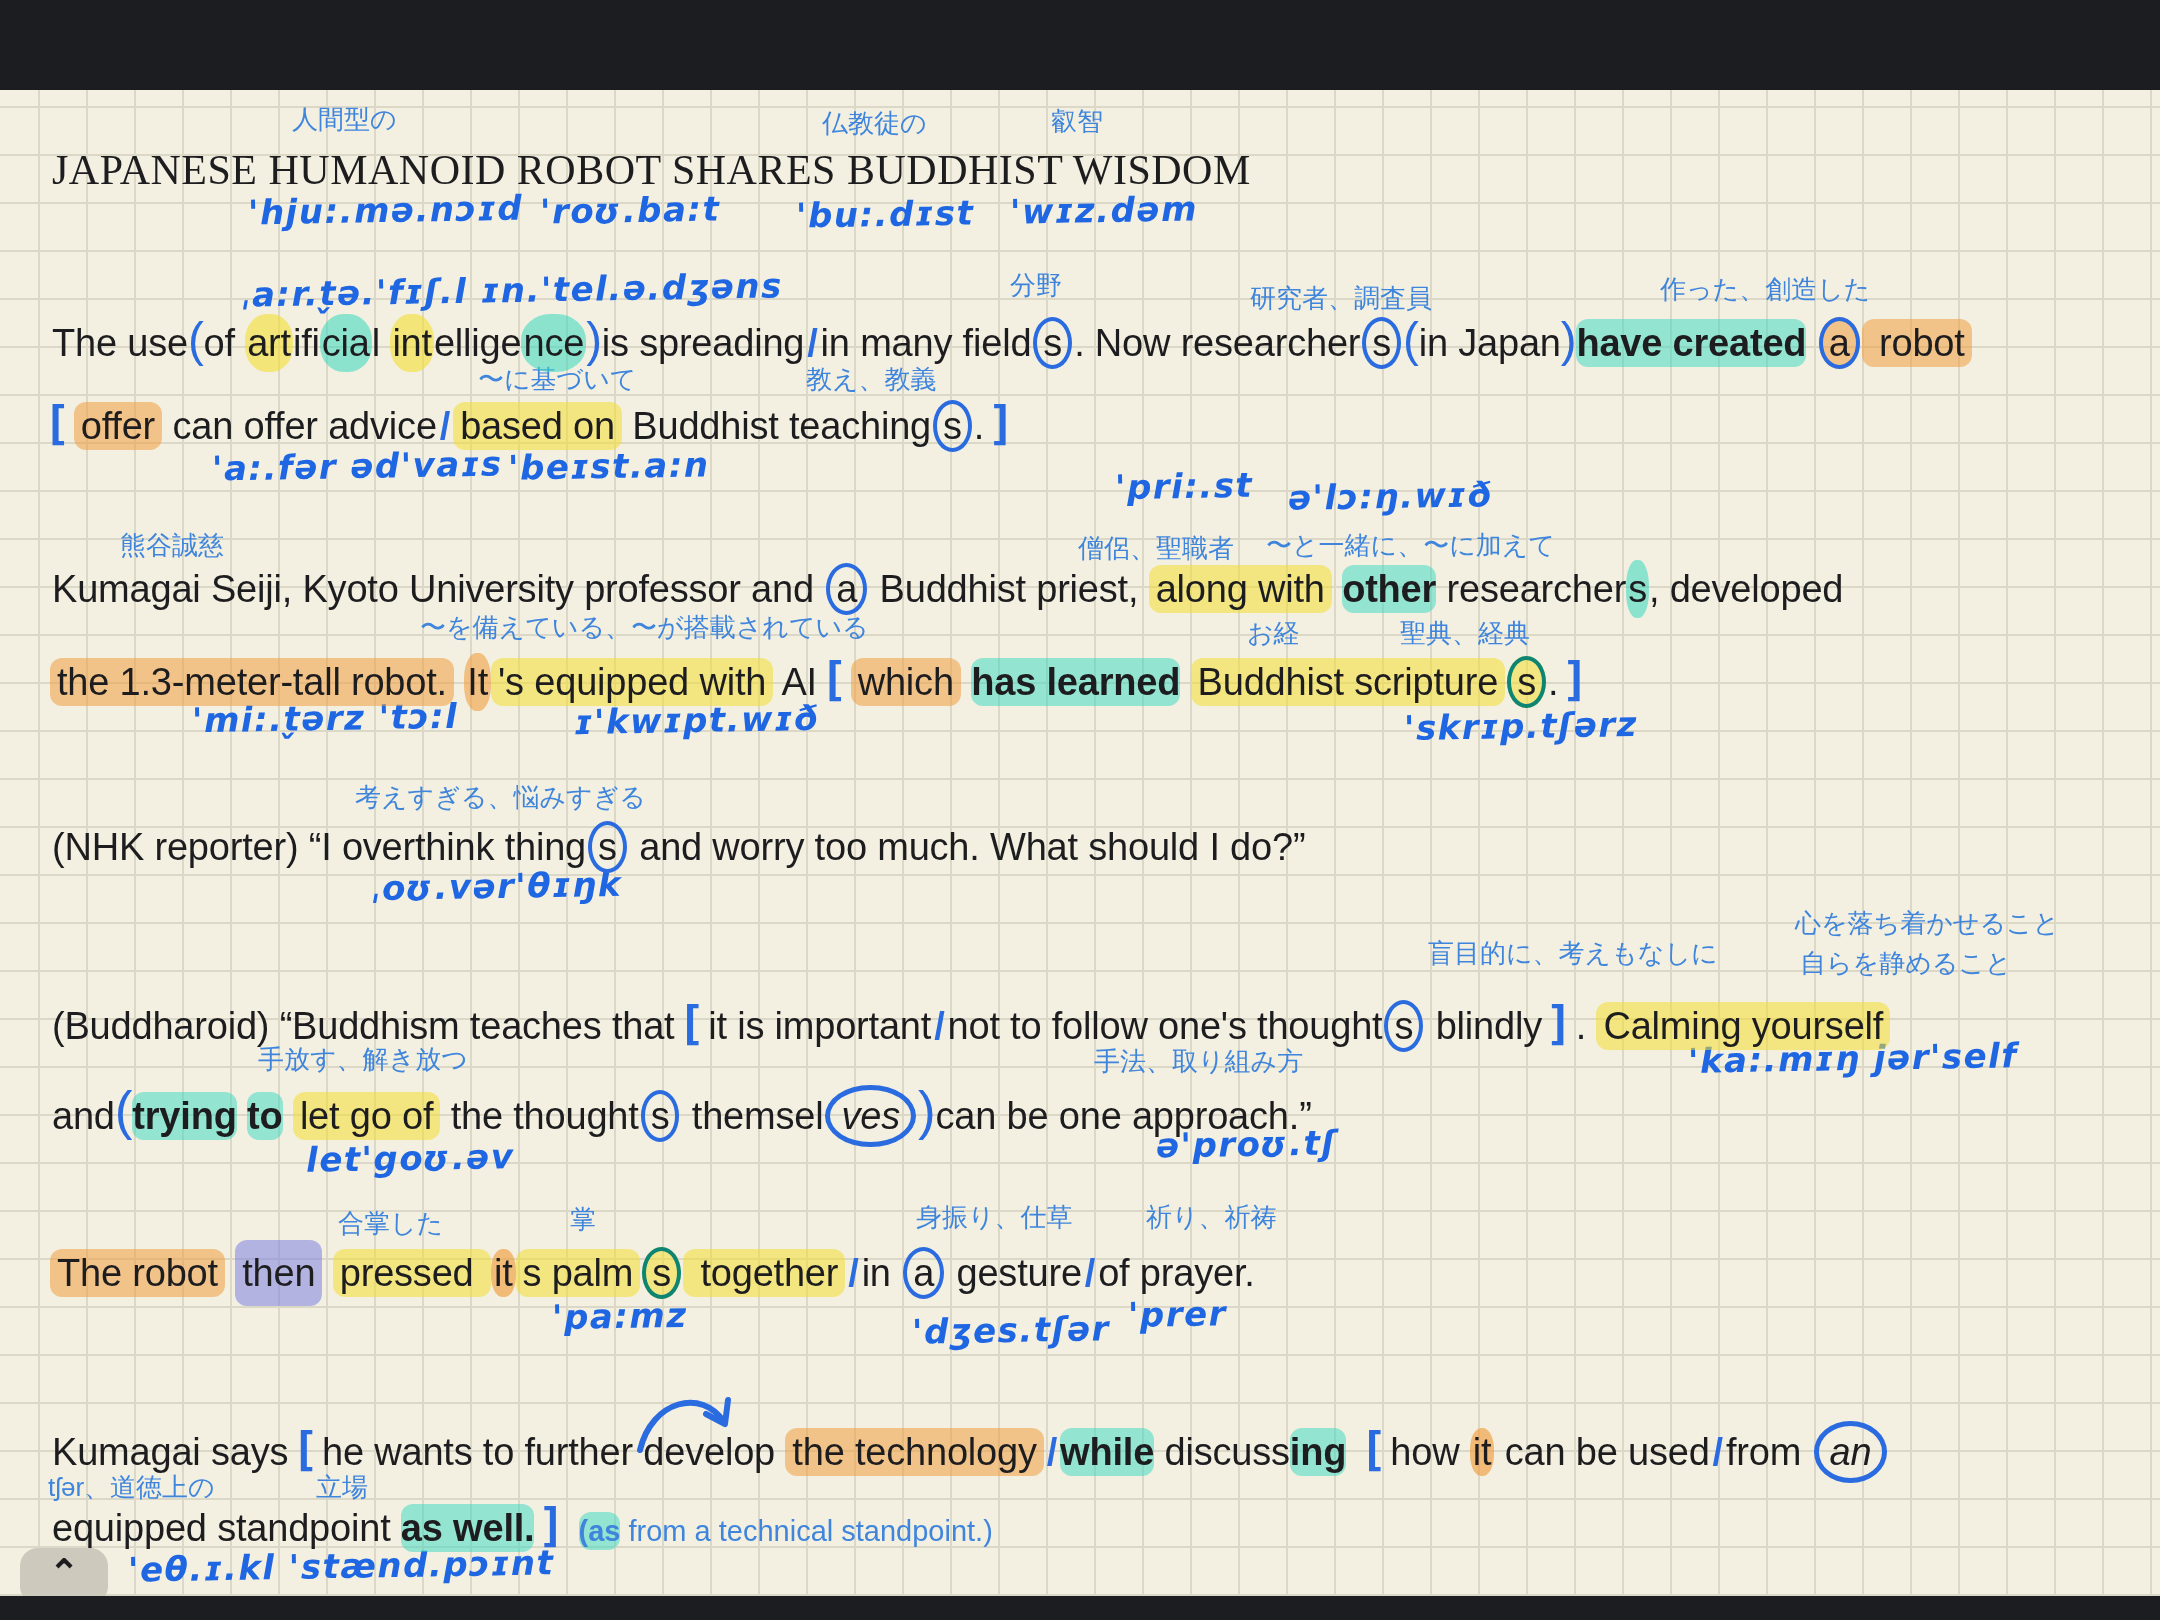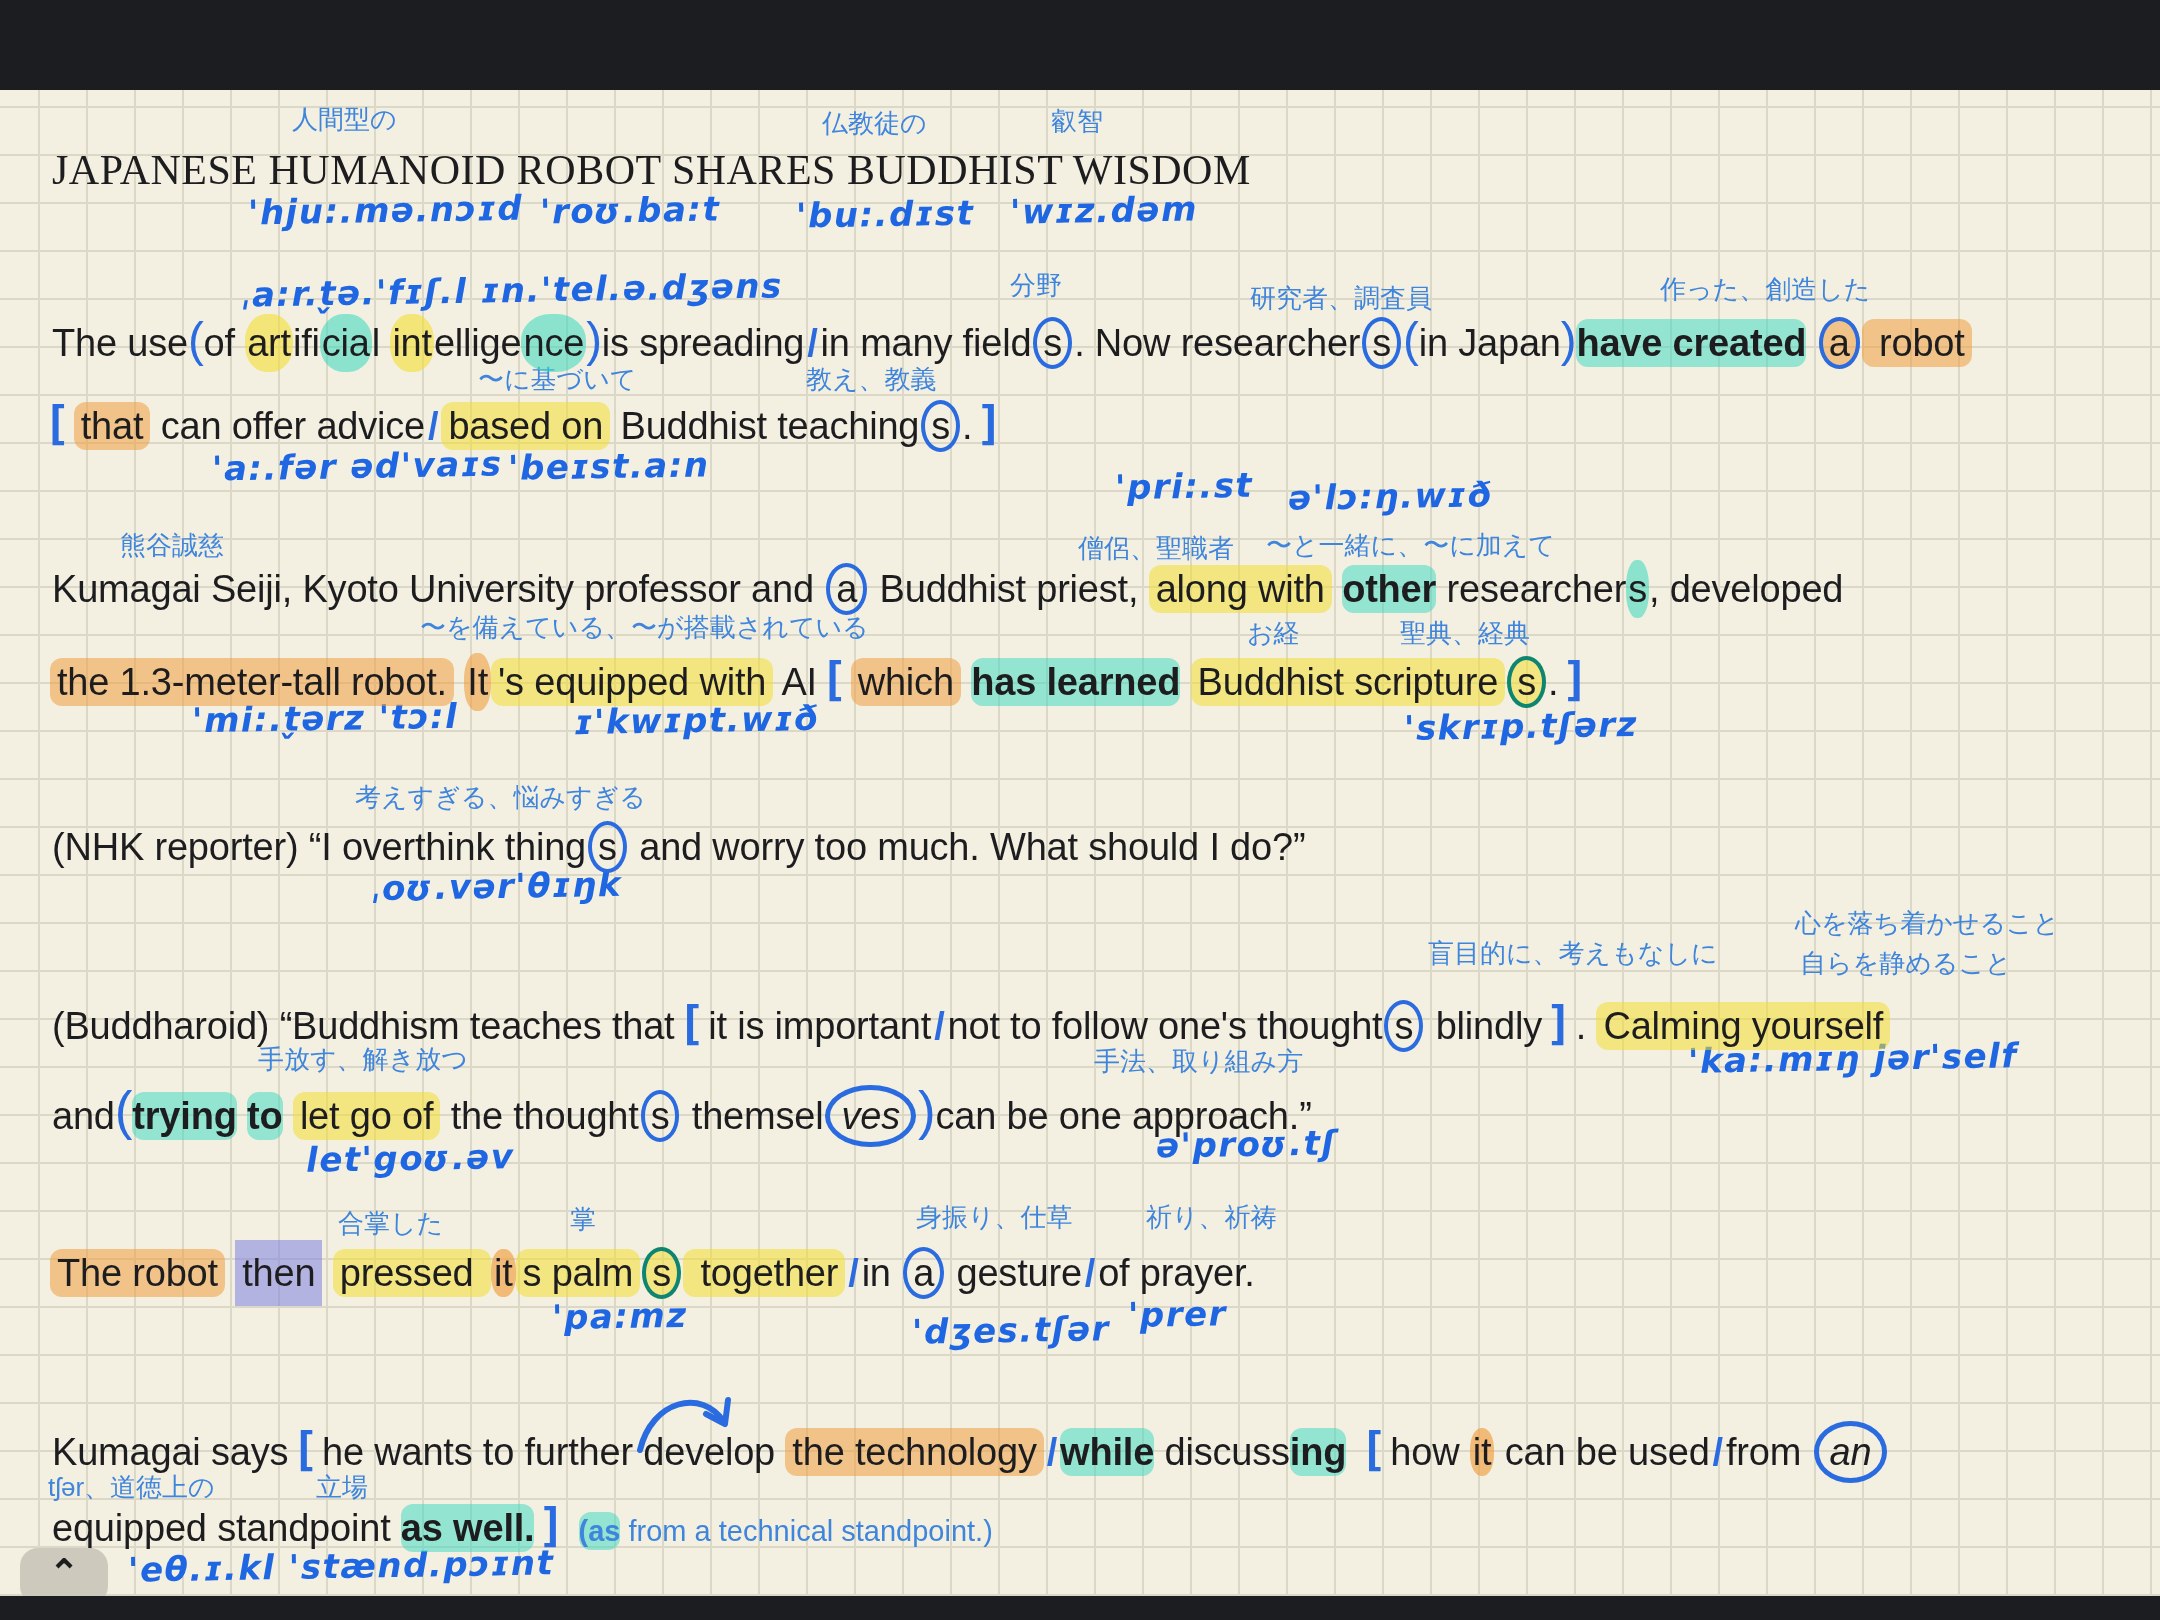--- a/index.html
+++ b/index.html
@@ -34,21 +34,21 @@
   .ipa{
     position:absolute;font-size:34px;color:#1f66e3;white-space:nowrap;z-index:2;
     font-family:"DejaVu Sans",sans-serif;font-style:italic;font-weight:600;
     letter-spacing:1.5px;transform:rotate(-1deg);
   }
   .note{font-size:29px;color:#3f85dc;letter-spacing:0;}
 
   .hly{background:rgba(243,222,48,.55);border-radius:12px;padding:3px 7px;}
   .hlt{background:rgba(52,216,190,.5);border-radius:12px;padding:3px 0;font-weight:bold;}
   .hlo{background:rgba(240,158,62,.55);border-radius:12px;padding:3px 7px;}
-  .hlp{background:rgba(125,130,225,.55);border-radius:0;padding:12px 7px;}
+  .hlp{background:rgba(125,130,225,.55);border-radius:12px;padding:12px 7px;}
   .blob-y{background:rgba(243,222,48,.6);border-radius:45%;padding:8px 2px;}
   .blob-t{background:rgba(52,216,190,.55);border-radius:45%;padding:8px 2px;}
   .blob-o{background:rgba(240,158,62,.6);border-radius:45%;padding:8px 3px;}
   .ob{background:rgba(240,158,62,.65);border-radius:45%;padding:3px 3px;}
 
   .circ{border:4px solid #2b6be0;border-radius:50%;padding:1px 6px;margin:0 2px;}
   .grn{border-color:#0e8573;}
   .ybg{background:rgba(243,222,48,.55);}
   .circ-big{border:5px solid #2b6be0;border-radius:50%;padding:5px 11px;margin:0 2px;font-style:italic;}
 
@@ -119,21 +119,21 @@
 <span class="ipa" style="left:1156px;top:1124px">ə'proʊ.tʃ</span>
 <span class="ipa" style="left:552px;top:1296px">'pa:mz</span>
 <span class="ipa" style="left:912px;top:1310px">'dʒes.tʃər</span>
 <span class="ipa" style="left:1128px;top:1294px">'prer</span>
 <span class="ipa" style="left:128px;top:1546px">'eθ.ɪ.kl  'stænd.pɔɪnt</span>
 
 <div class="title" style="left:52px;top:146px">JAPANESE HUMANOID ROBOT SHARES BUDDHIST WISDOM</div>
 
 <div class="para" style="left:52px;top:312px"><span>The use</span><span class="paren">(</span><span>of </span><span class="blob-y">art</span><span>ifi</span><span class="blob-t">cia</span><span>l </span><span class="blob-y">int</span><span>ellige</span><span class="blob-t">nce</span><span class="paren">)</span><span>is spreading</span><span class="slash">/</span><span>in many field</span><span class="circ">s</span><span>. Now researcher</span><span class="circ">s</span><span class="paren">(</span><span>in Japan</span><span class="paren">)</span><span class="hlt">have created</span><span> </span><span class="circ hlo">a</span><span class="hlo"> robot</span></div>
 
-<div class="para" style="left:40px;top:396px"><span class="brk">[</span><span class="hlo">that</span><span> can offer advice</span><span class="slash">/</span><span class="hly">based on</span><span> Buddhist teaching</span><span class="circ">s</span><span>.</span><span class="brk">]</span></div>
+<div class="para" style="left:40px;top:396px"><span class="brk">[</span><span class="hlo">offer</span><span> can offer advice</span><span class="slash">/</span><span class="hly">based on</span><span> Buddhist teaching</span><span class="circ">s</span><span>.</span><span class="brk">]</span></div>
 
 <div class="para" style="left:52px;top:568px"><span>Kumagai Seiji, Kyoto University professor and </span><span class="circ">a</span><span> Buddhist priest, </span><span class="hly">along with</span><span> </span><span class="hlt">other</span><span> researcher</span><span class="blob-t">s</span><span>, developed</span></div>
 
 <div class="para" style="left:50px;top:652px"><span class="hlo">the 1.3-meter-tall robot.</span><span> </span><span class="blob-o">It</span><span class="hly">'s equipped with</span><span> AI</span><span class="brk">[</span><span class="hlo">which</span><span> </span><span class="hlt">has learned</span><span> </span><span class="hly">Buddhist scripture</span><span class="circ grn ybg">s</span><span>.</span><span class="brk">]</span></div>
 
 <div class="para" style="left:52px;top:826px"><span>(NHK reporter) “I overthink thing</span><span class="circ">s</span><span> and worry too much. What should I do?”</span></div>
 
 <div class="para" style="left:52px;top:996px"><span>(Buddharoid) “Buddhism teaches that</span><span class="brk">[</span><span>it is important</span><span class="slash">/</span><span>not to follow one's thought</span><span class="circ">s</span><span> blindly</span><span class="brk">]</span><span>. </span><span class="hly">Calming yourself</span></div>
 
 <div class="para" style="left:52px;top:1080px"><span>and</span><span class="paren-tall">(</span><span class="hlt">trying</span><span> </span><span class="hlt">to</span><span> </span><span class="hly">let go of</span><span> the thought</span><span class="circ">s</span><span> themsel</span><span class="circ-big">ves</span><span class="paren-tall">)</span><span>can be one approach.”</span></div>

